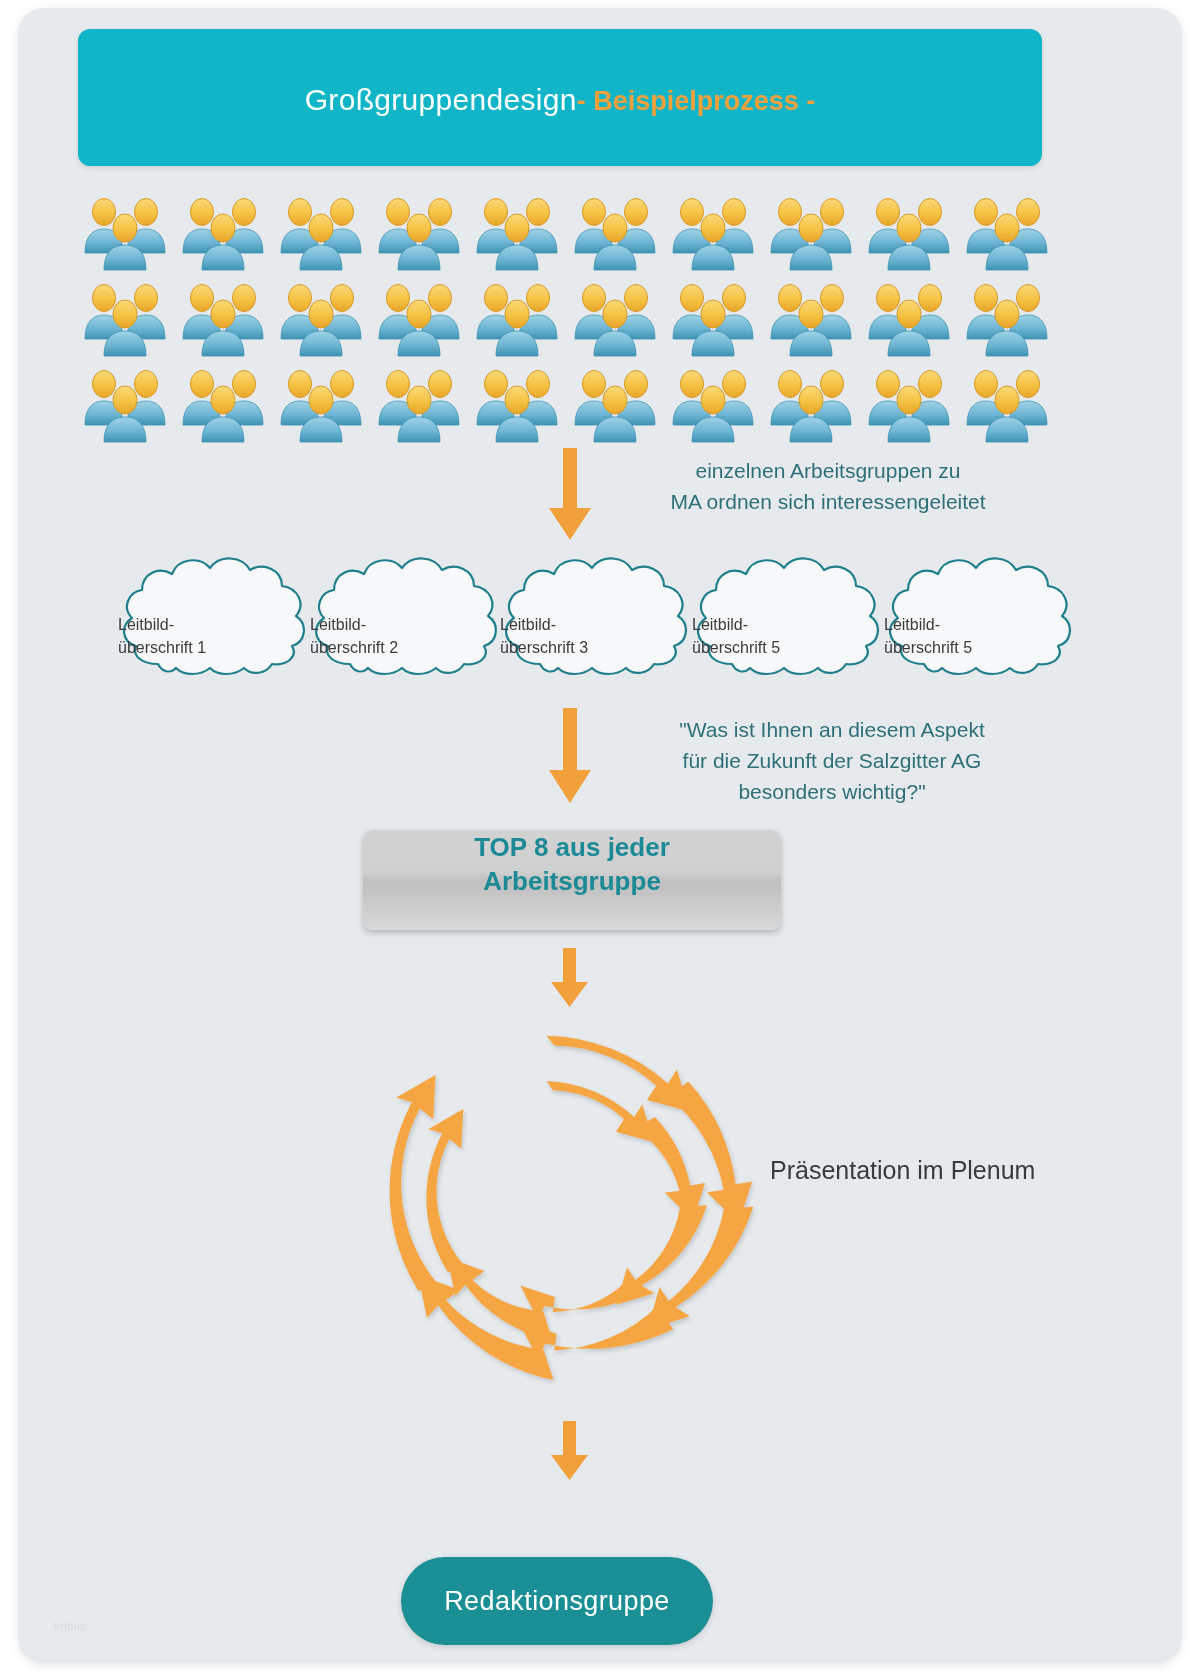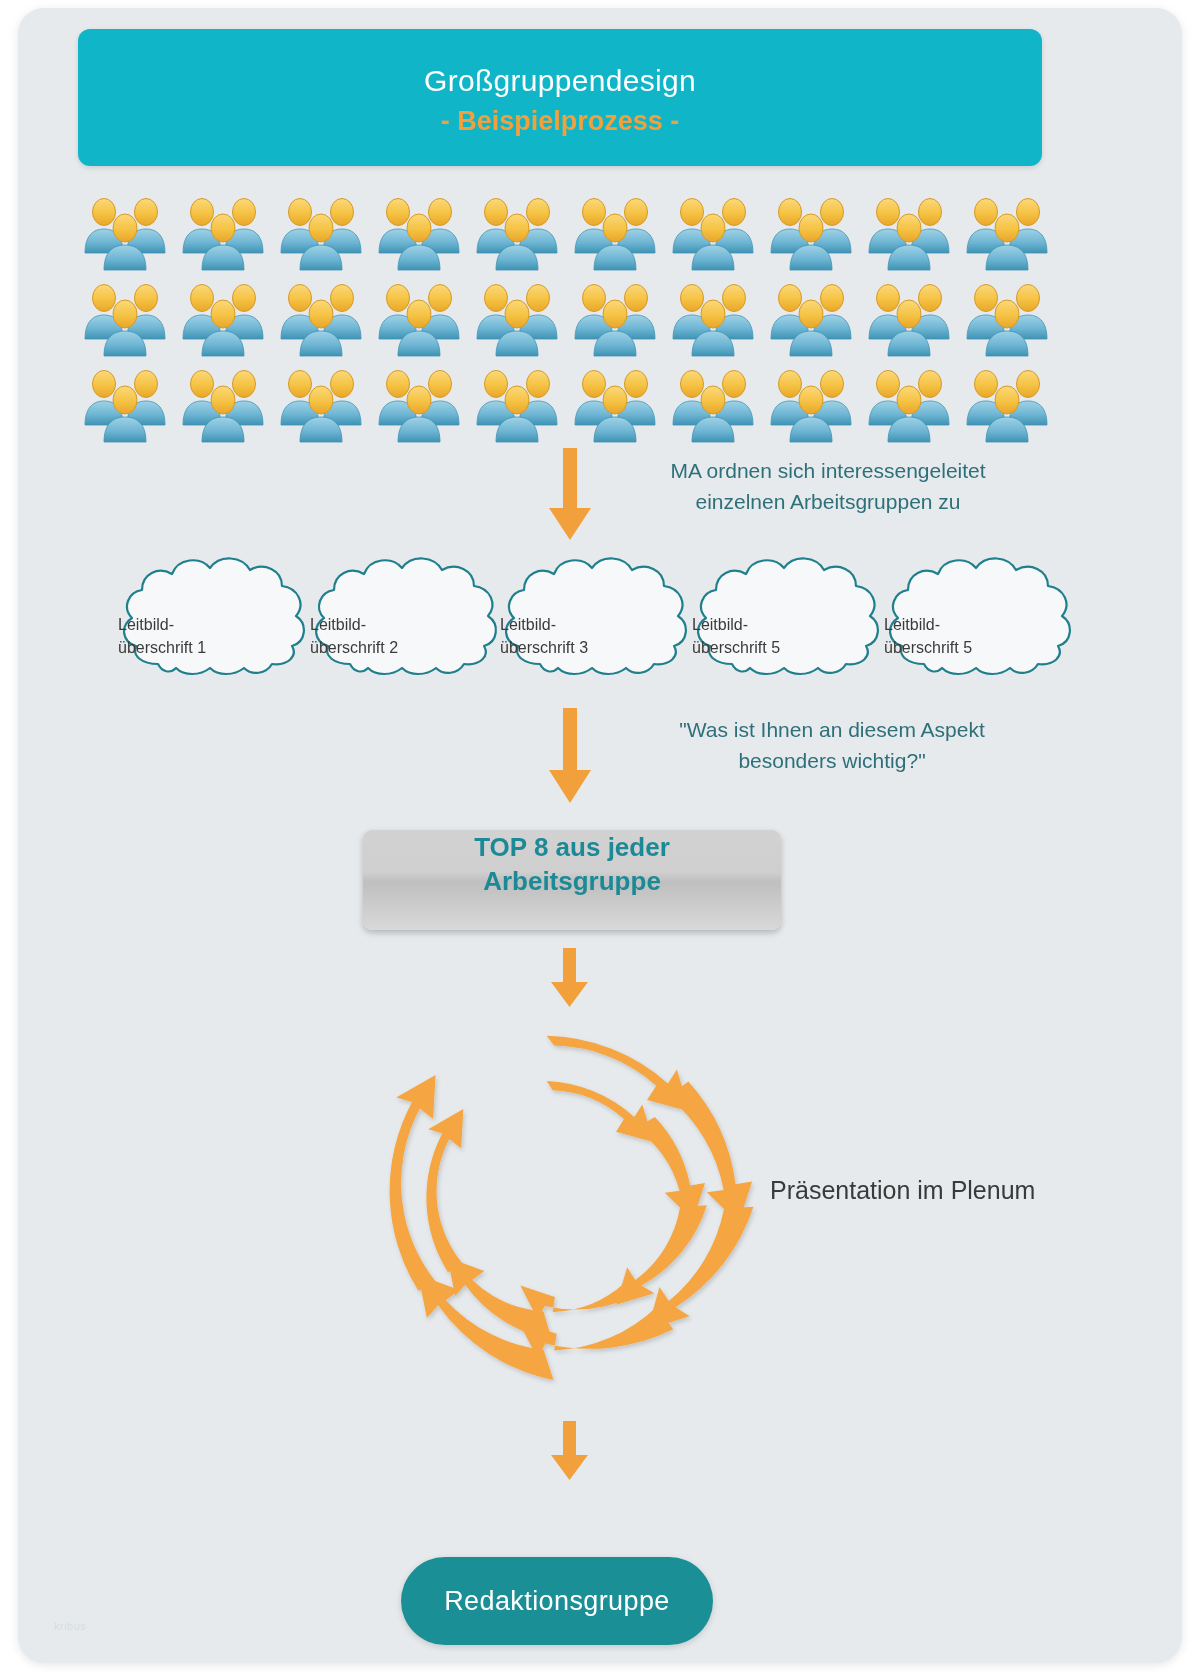--- a/index.html
+++ b/index.html
@@ -32,21 +32,21 @@
   #header-banner {
     position: absolute;
     left: 60px;
     top: 21px;
     width: 964px;
     height: 137px;
     background: #10b6c8;
     border-radius: 12px;
     box-shadow: 0 2px 5px rgba(0,0,0,0.12);
     display: flex;
-    flex-direction: column;
+    flex-direction: row;
     align-items: center;
     justify-content: center;
     box-sizing: border-box;
     padding-top: 4px;
   }
   .hdr-line {
     color: #ffffff;
     font-size: 30px;
     line-height: 40px;
     font-weight: 300;
@@ -154,21 +154,20 @@
   #plenum-text {
     position: absolute;
     left: 752px;
     top: 1148px;
     width: 340px;
     color: #3a3a3a;
     font-size: 25px;
     font-weight: 300;
     text-align: left;
     white-space: nowrap;
-    margin-top: 20px;
   }
 
   
   #redaktion-pill {
     position: absolute;
     left: 383px;
     top: 1549px;
     width: 312px;
     height: 88px;
     border-radius: 44px;
@@ -1047,22 +1046,22 @@
           </g>
         </svg>
       </div>
     </div>
 
   <svg class="down-arrow" style="left:528px; top:440px;" width="48" height="95" viewBox="0 0 48 95">
     <polygon points="17,0 31,0 31,60 45,60 24,92 3,60 17,60" fill="#f2a03c"></polygon>
   </svg>
 
   <div class="annot" style="left:600px; top:447px; width:420px;">
+    <div>einzelnen Arbeitsgruppen zu</div>
     <div>MA ordnen sich interessengeleitet</div>
-    <div>einzelnen Arbeitsgruppen zu</div>
   </div>
 
   <div id="cloud-row">
       <div class="cloud" style="left: 30px;">
         <svg width="196" height="130" viewBox="0 0 196 130">
           <path d="M40 118 C24 118 14 110 18 100 C4 96 2 80 14 72 C4 62 10 46 24 44 C24 28 40 20 54 28 C60 12 82 10 92 22 C102 8 124 10 132 24 C146 16 164 24 164 40 C180 42 188 58 178 70 C190 78 188 96 174 100 C180 110 170 120 154 118 C148 128 134 130 126 122 C116 130 100 130 92 122 C82 130 66 130 58 122 C52 128 44 126 40 118 Z" fill="#f7f8f9" stroke="#1f7f8c" stroke-width="2.2" stroke-linejoin="round"></path>
         </svg>
         <div class="cloud-label">
           <div>Leitbild-</div>
           <div>überschrift 1</div>
@@ -1105,20 +1104,21 @@
         </div>
       </div>
     </div>
 
   <svg class="down-arrow" style="left:528px; top:700px;" width="48" height="98" viewBox="0 0 48 98">
     <polygon points="17,0 31,0 31,62 45,62 24,95 3,62 17,62" fill="#f2a03c"></polygon>
   </svg>
 
   <div class="annot" style="left:608px; top:706px; width:412px;">
     <div>"Was ist Ihnen an diesem Aspekt</div>
+    <div>für die Zukunft der Salzgitter AG</div>
     <div>besonders wichtig?"</div>
   </div>
 
   <div id="top8-box">
     <div id="top8-label">
       <div>TOP 8 aus jeder</div>
       <div>Arbeitsgruppe</div>
     </div>
   </div>
 

